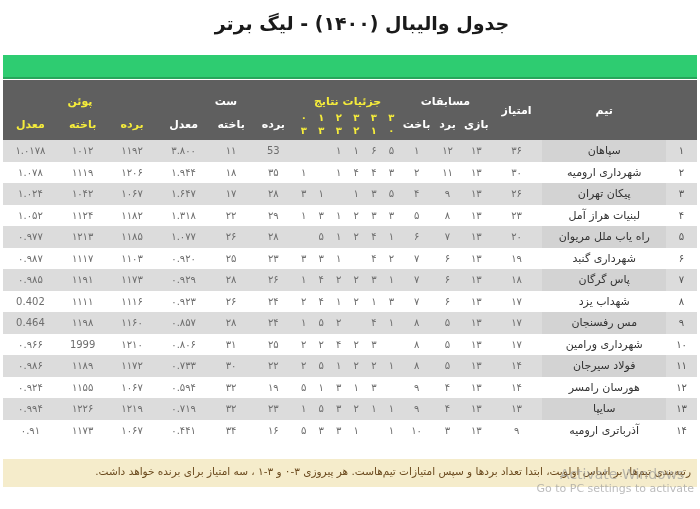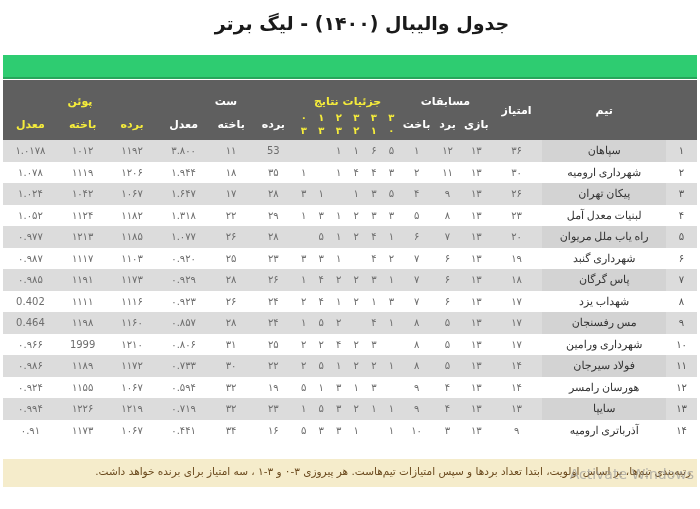--- a/index.html
+++ b/index.html
@@ -24,21 +24,21 @@
   th.yellow { color: #f5ec3b; }
   .hdr1 th { height: 28px; vertical-align: bottom; }
   .hdr2 th { height: 32px; vertical-align: middle; }
   .dd { display: flex; flex-direction: column; align-items: center; line-height: 13px; font-size: 10px; color: #f5ec3b; }
   tbody td {
     font-size: 10px; color: #6d6d6d; text-align: center; height: 21.5px;
     padding: 0; white-space: nowrap; direction: ltr;
   }
   tbody tr:nth-child(odd) { background: #dcdcdc; }
   tbody tr:nth-child(even) { background: #ffffff; }
-  td.team { font-size: 11px; color: #333; direction: rtl; font-family: Liberation Serif, serif; }
+  td.team { font-size: 11px; color: #333; direction: rtl; }
   tbody tr:nth-child(odd) td.team { background: #d3d3d3; }
   td.rank { color: #555; }
   .footer {
     position: absolute; top: 459px; left: 3px; width: 694px; height: 28px;
     background: #f5eccb; direction: rtl; text-align: right;
     font-size: 10.5px; color: #6b4a1e; padding: 4px 6px; line-height: 17px;
   }
   .footer p:nth-child(2) { padding-right: 150px; }
   .watermark {
     position: absolute; right: 6px; top: 466px; text-align: center;
@@ -188,21 +188,21 @@
         <td>۳</td>
         <td>۲۸</td>
         <td>۱۷</td>
         <td>۱.۶۴۷</td>
         <td>۱۰۶۷</td>
         <td>۱۰۴۲</td>
         <td>۱.۰۲۴</td>
       </tr>
       <tr>
         <td class="rank">۴</td>
-        <td class="team">لبنیات معدل آمل</td>
+        <td class="team">لبنیات هراز آمل</td>
         <td>۲۳</td>
         <td>۱۳</td>
         <td>۸</td>
         <td>۵</td>
         <td>۳</td>
         <td>۳</td>
         <td>۲</td>
         <td>۱</td>
         <td>۳</td>
         <td>۱</td>
@@ -414,13 +414,14 @@
         <td>۰.۹۱</td>
       </tr>
     </tbody>
 </table>
 
 <div class="footer">
   <p>رتبه‌بندی تیم‌ها، بر اساس اولویت، ابتدا تعداد بردها و سپس امتیازات تیم‌هاست. هر پیروزی ۳-۰ و ۳-۱ ، سه امتیاز برای برنده خواهد داشت.</p>
 </div>
 <div class="watermark">
   <div class="w1">Activate Windows</div>
+  <div class="w2">Go to PC settings to activate</div>
 </div>
 
 </body></html>

